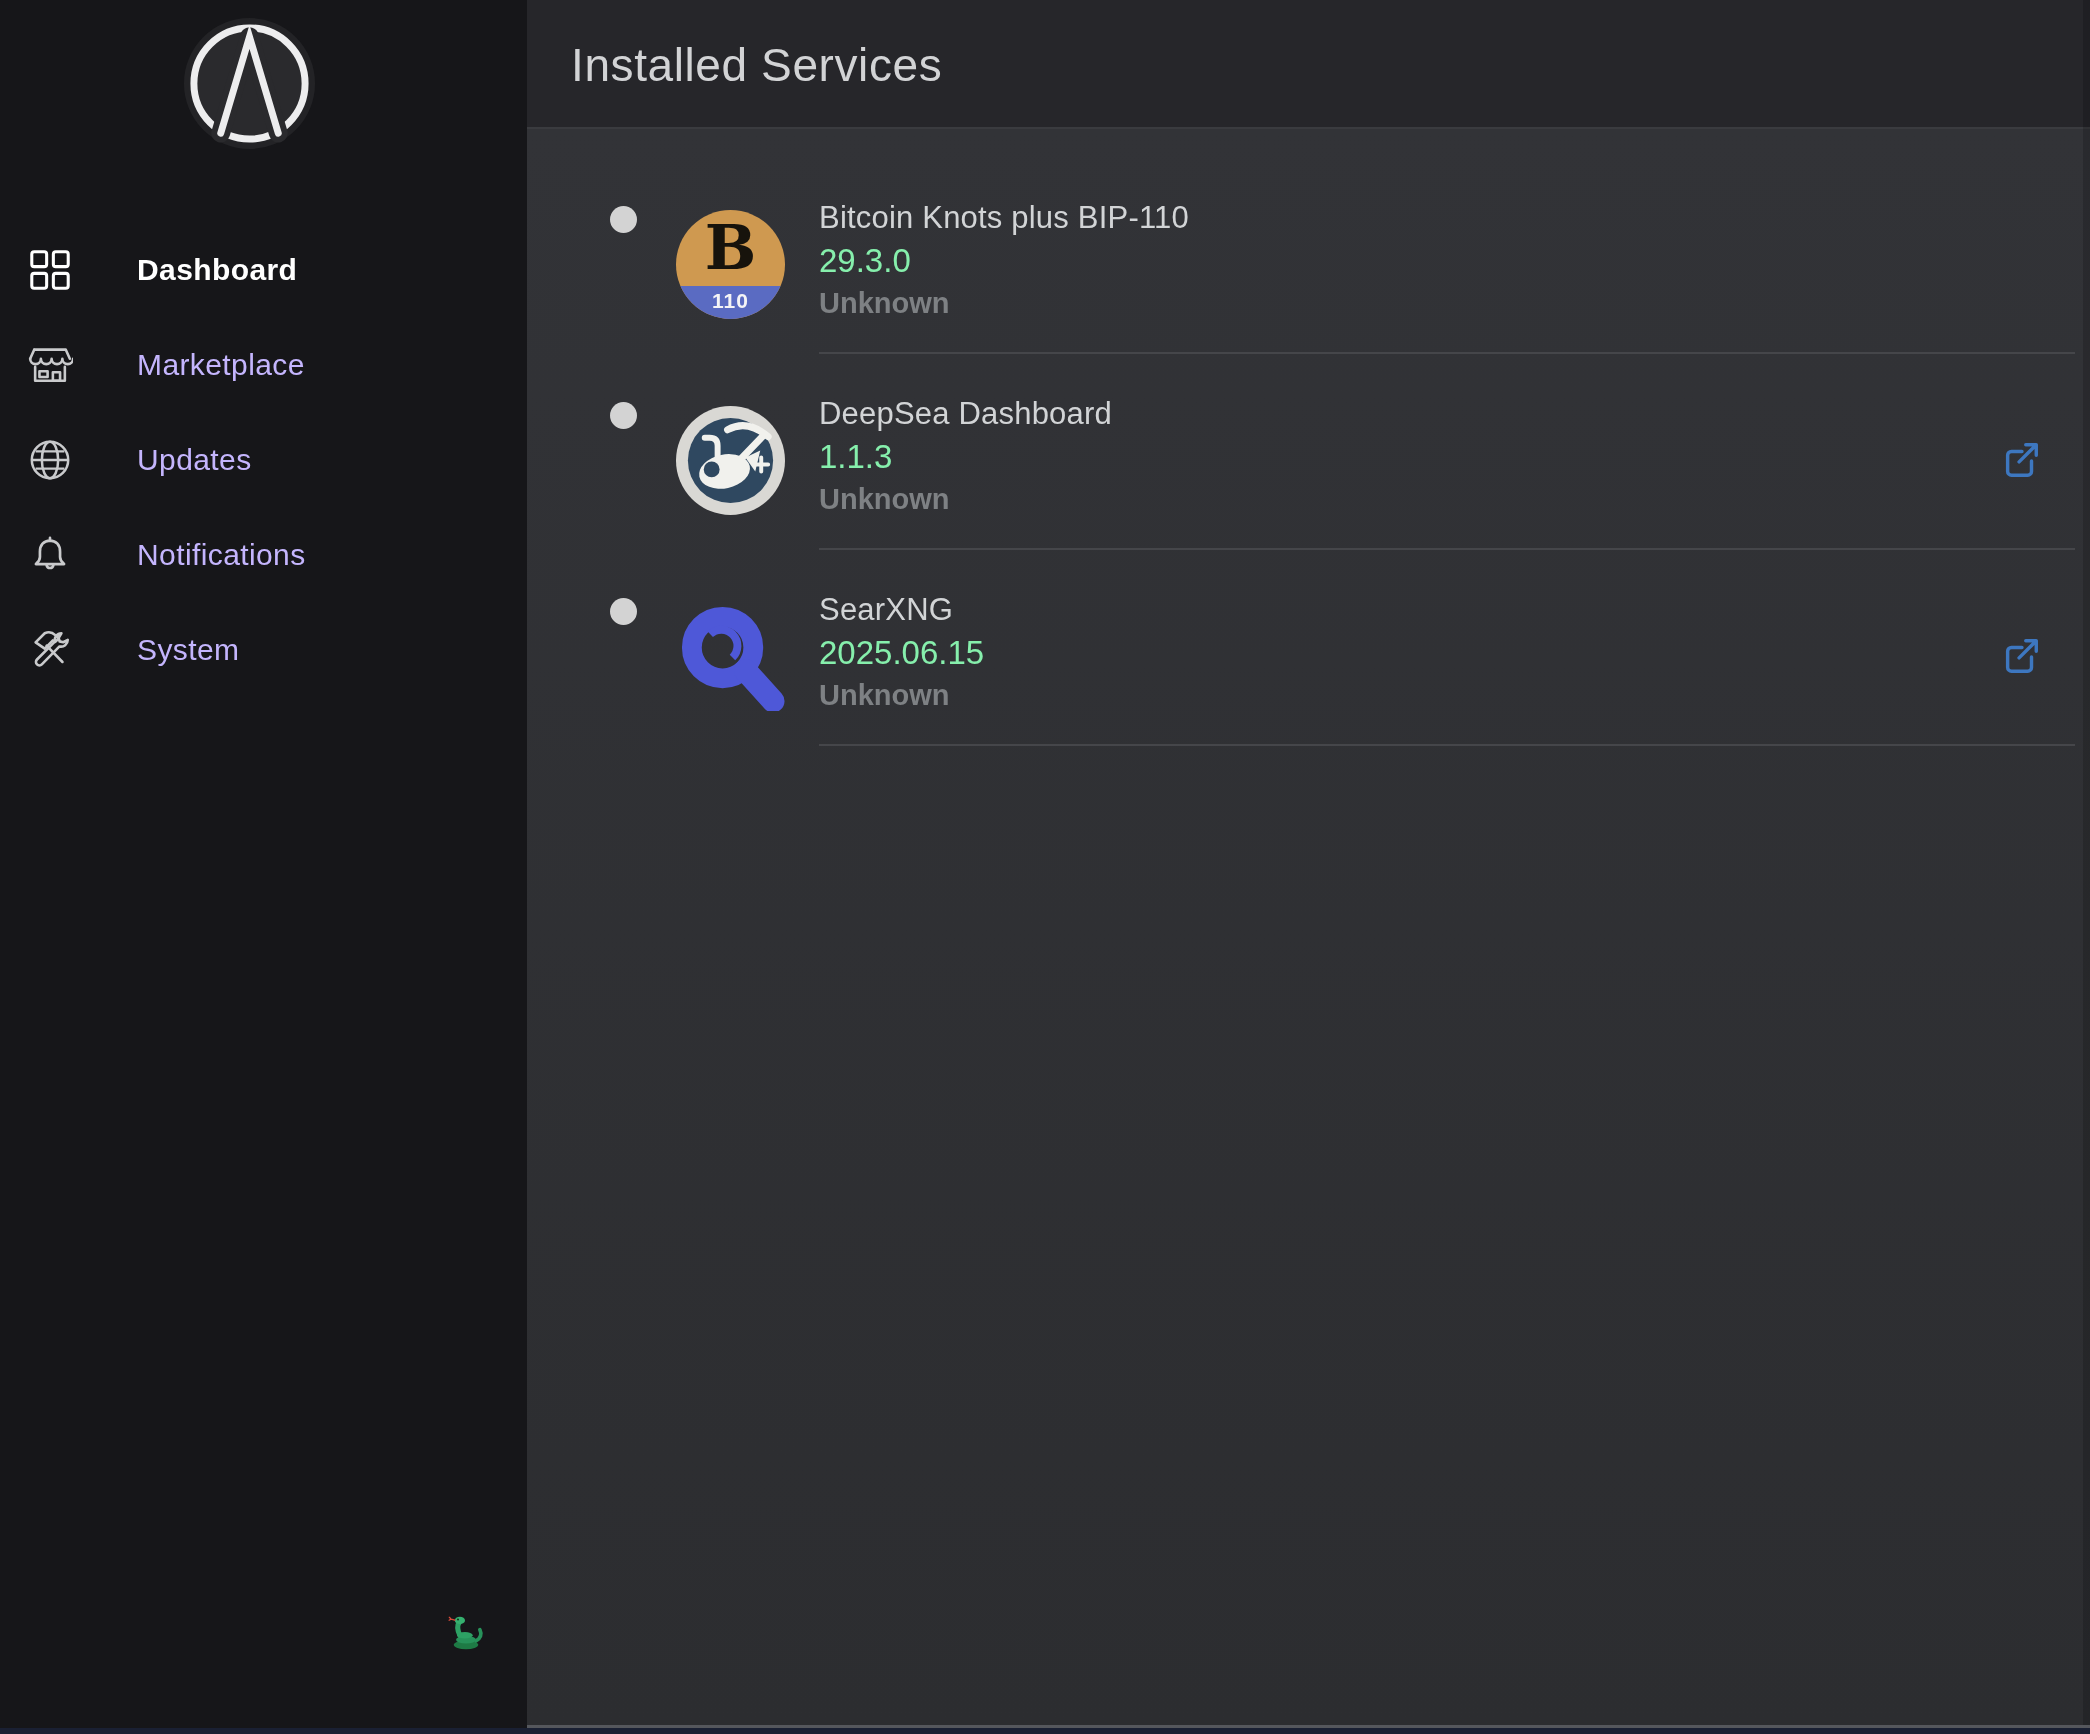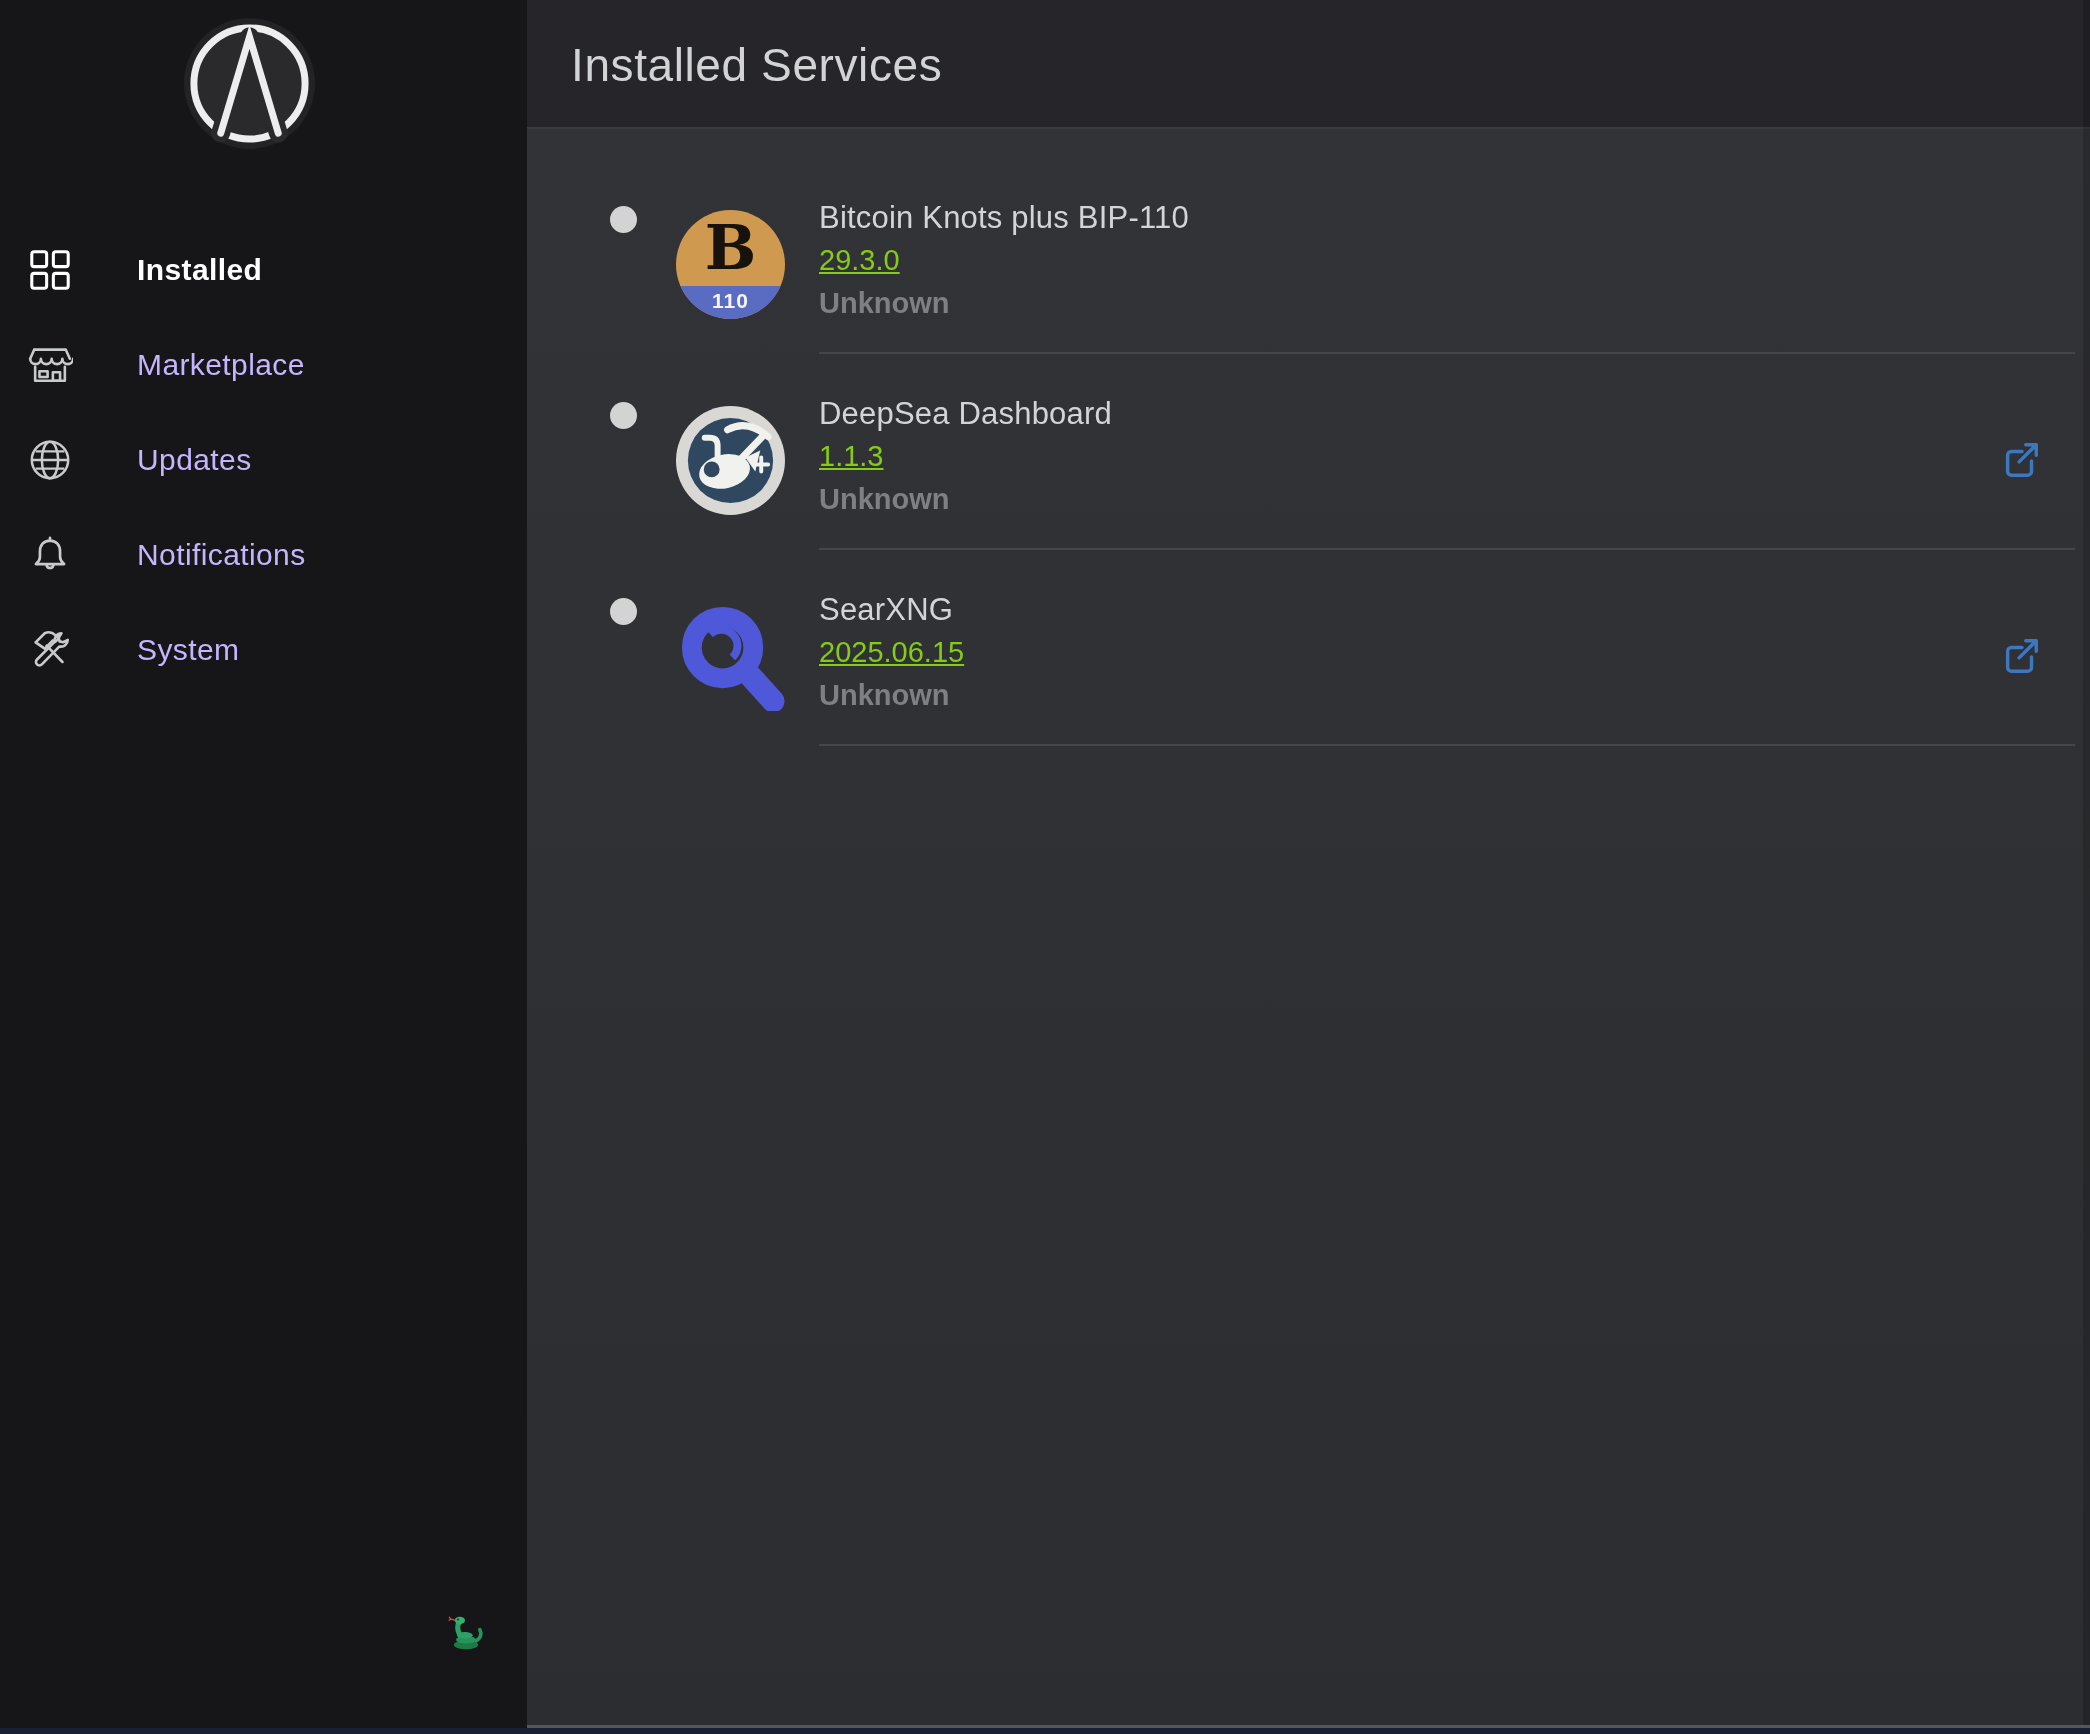--- a/index.html
+++ b/index.html
@@ -41,21 +41,21 @@
            border-top:2px solid #3a3b3f;box-sizing:border-box;}
   .gutter{position:absolute;right:0;top:0;width:8px;height:1725px;background:rgba(0,0,0,.16);}
 
   
   .row{position:absolute;left:0;width:1564px;height:196px;cursor:pointer;}
   .row .dot{position:absolute;left:83px;top:48px;width:27px;height:27px;border-radius:50%;
             background:var(--status_dot,#d3d3d3);}
   .row .svc-icon{position:absolute;left:149px;top:52px;width:109px;height:109px;}
   .row .txt{position:absolute;left:292px;top:38px;font-family:"DejaVu Sans",sans-serif;}
   .row .name{font-size:31px;line-height:44px;color:#d2d4d6;font-family:"Liberation Sans",sans-serif;letter-spacing:0.2px;}
-  .row .ver{font-size:29px;line-height:41px;color:#84cc16;font-family:"Liberation Sans",sans-serif;text-decoration:underline;}
+  .row .ver{font-size:33px;line-height:41px;color:#86efac;font-family:"Liberation Sans",sans-serif;}
   .row .status{font-size:29px;line-height:45px;font-weight:700;color:#7e8184;font-family:"Liberation Sans",sans-serif;}
   .row .divider{position:absolute;left:292px;right:16px;bottom:0;height:2px;background:#45464a;}
   .row .ext-link{position:absolute;left:1473px;top:85px;width:42px;height:42px;cursor:pointer;}
   .ext-link svg{stroke:var(--link_blue,#3d77c0);}
 
   
   .knots{border-radius:50%;overflow:hidden;background:var(--knots_orange,#cf9950);position:relative;}
   .knots .kb{position:absolute;left:0;right:0;top:2px;text-align:center;
              font-family:"DejaVu Serif",serif;font-weight:700;font-size:61px;color:#17130c;}
   .knots .band{position:absolute;left:0;right:0;bottom:0;height:33px;background:var(--knots_band,#5a6bc2);
@@ -81,21 +81,21 @@
 
     <div class="nav-item active" style="top:238px">
       <span class="nav-ico">
         <svg width="46" height="46" viewBox="0 0 48 48" fill="none" stroke-width="3.2">
           <rect x="5" y="5" width="15.5" height="15.5" rx="2.5"></rect>
           <rect x="27.5" y="5" width="15.5" height="15.5" rx="2.5"></rect>
           <rect x="5" y="27.5" width="15.5" height="15.5" rx="2.5"></rect>
           <rect x="27.5" y="27.5" width="15.5" height="15.5" rx="2.5"></rect>
         </svg>
       </span>
-      <span class="nav-label">Installed</span>
+      <span class="nav-label">Dashboard</span>
     </div>
 
     <div class="nav-item" style="top:333px">
       <span class="nav-ico">
         <svg width="46" height="46" viewBox="0 0 48 48" fill="none" stroke-width="2.7" stroke-linejoin="round" stroke-linecap="round">
           <path d="M7.5,8 h33 l4.2,9.5 M7.5,8 L3.3,17.5"></path>
           <path d="M3.3,17.5 a5.6,5.6 0 0 0 11.2,0 a5.6,5.6 0 0 0 11.2,0 a5.6,5.6 0 0 0 11.2,0 a5.6,5.6 0 0 0 11.2,0"></path>
           <path d="M8.5,26 v14.5 h31 V26 M8.5,40.5 h31"></path>
           <rect x="27" y="31.5" width="7.5" height="9"></rect>
           <rect x="13" y="30.5" width="8.5" height="6"></rect>

